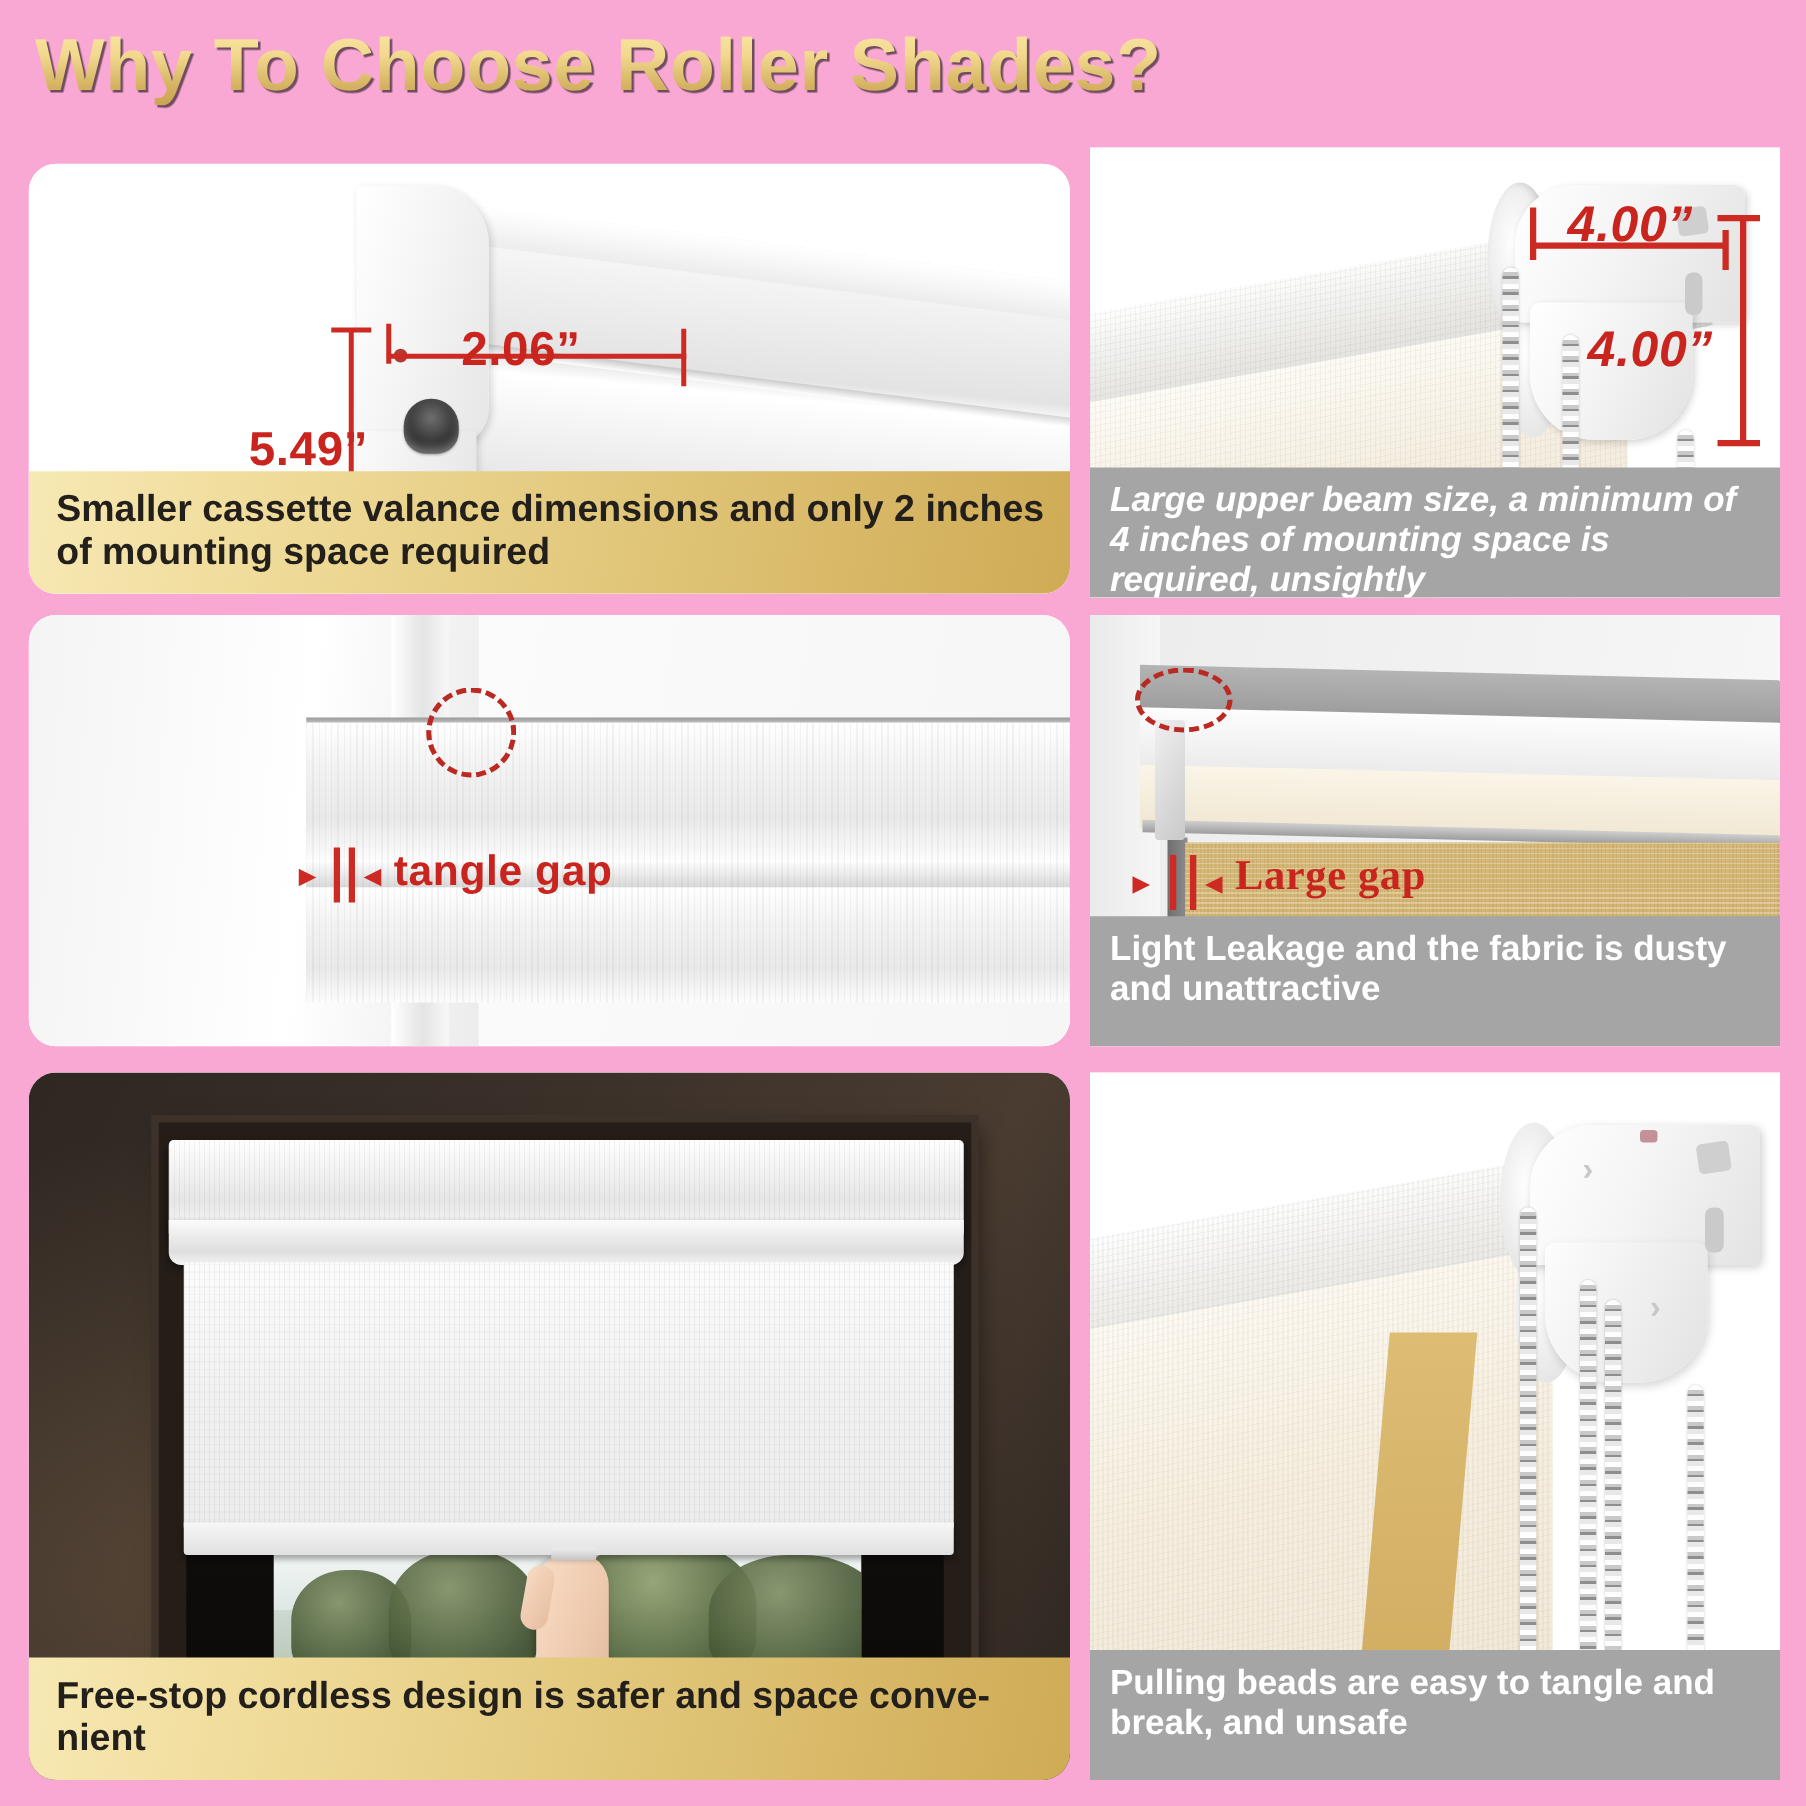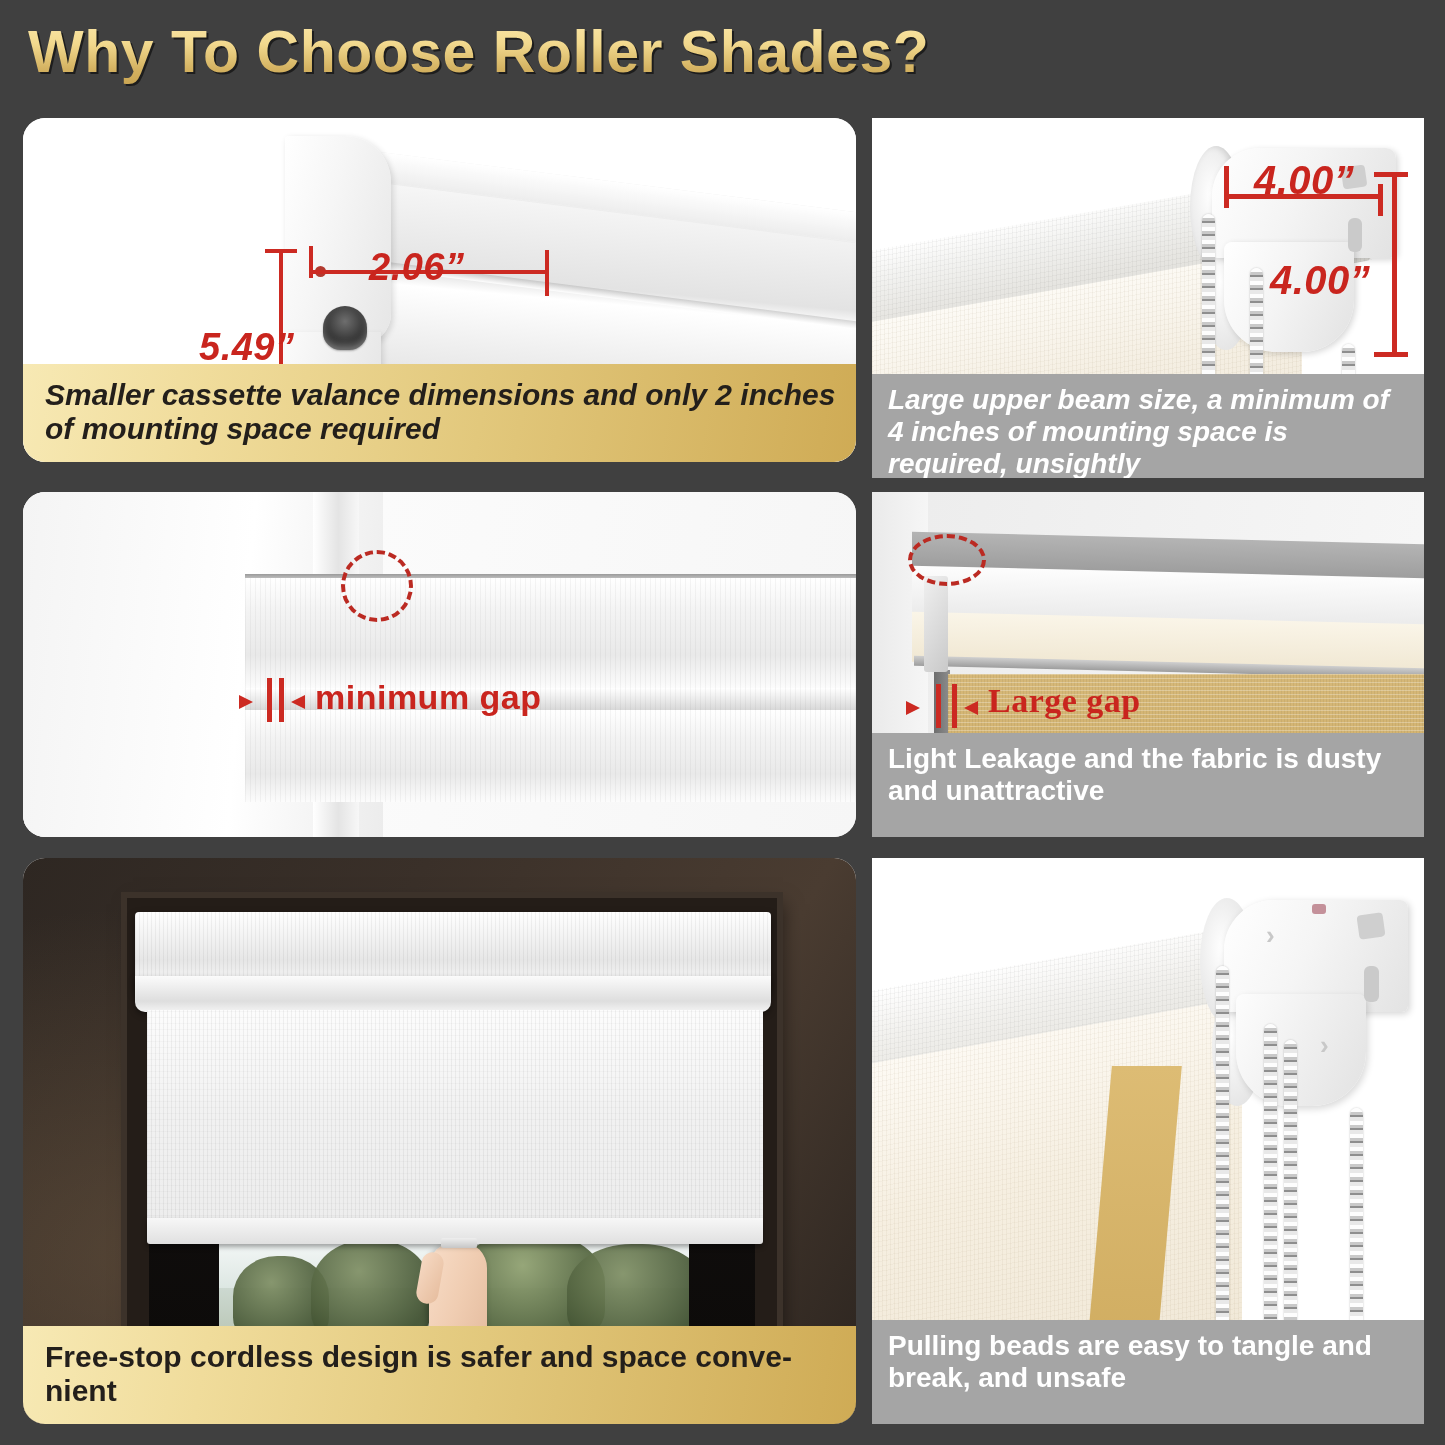--- a/index.html
+++ b/index.html
@@ -2,39 +2,39 @@
 <html><head>
 <meta charset="utf-8">
 <style>
   * { box-sizing: border-box; margin: 0; padding: 0; }
   html, body {
     width: 1445px; height: 1445px;
     background: #2b2a28;
     font-family: "Liberation Sans", sans-serif;
     overflow: hidden;
   }
-  #root { position: relative; width: 1445px; height: 1445px; background: #404040; }
+  #root { position: relative; width: 1445px; height: 1445px; background: #f9a8d4; }
 
   
   .title {
     position: absolute; left: 28px; top: 18px;
     font-size: 59px; font-weight: bold; letter-spacing: 0.5px;
     background: linear-gradient(180deg, #fbe8ab 0%, #f2d98e 38%, #d4b261 75%, #c9a451 100%);
     -webkit-background-clip: text; background-clip: text;
     color: transparent; -webkit-text-fill-color: transparent;
     filter: drop-shadow(2px 2px 0px rgba(0,0,0,0.55));
     white-space: nowrap;
   }
 
   
   .panel { position: absolute; overflow: hidden; background: #fff; }
   .panel.left  { left: 23px;  width: 833px; border-radius: 22px; }
   .panel.right { left: 872px; width: 552px; border-radius: 0; }
 
-  .p1 { top: 118px;  height: 344px; font-style: italic; }
+  .p1 { top: 131px;  height: 344px; }
   .p2 { top: 118px;  height: 360px; font-style: italic; }
   .p3 { top: 492px;  height: 345px; }
   .p4 { top: 492px;  height: 345px; }
   .p5 { top: 858px;  height: 566px; }
   .p6 { top: 858px;  height: 566px; }
 
   .stage { position: absolute; left: 0; right: 0; top: 0; bottom: 0; overflow: hidden; }
 
   
   .cap {
@@ -360,21 +360,21 @@
       <div class="sh-rail"></div>
       <div class="sh-band sh-b1"></div>
       <div class="sh-band sh-b2"></div>
       <div class="sh-band sh-b3"></div>
       <div class="dashcircle" style="left:318px; top:58px; width:72px; height:72px;"></div>
 
       <div class="arrow-r" style="left:216px; top:203px;"></div>
       <div class="dimline" style="left:244px; top:186px; width:5px; height:44px;"></div>
       <div class="dimline" style="left:256px; top:186px; width:5px; height:44px;"></div>
       <div class="arrow-l" style="left:268px; top:203px;"></div>
-      <div class="dimtxt" style="left:292px; top:186px; font-size:34px;">minimum gap</div>
+      <div class="dimtxt" style="left:292px; top:186px; font-size:34px;">tangle gap</div>
     </div>
   </div>
 
   <div class="panel right p4">
     <div class="stage">
       <div class="lg-wall"></div>
       <div class="lg-ceiling"></div>
       <div class="lg-head"></div>
       <div class="lg-head2"></div>
       <div class="lg-rail"></div>

